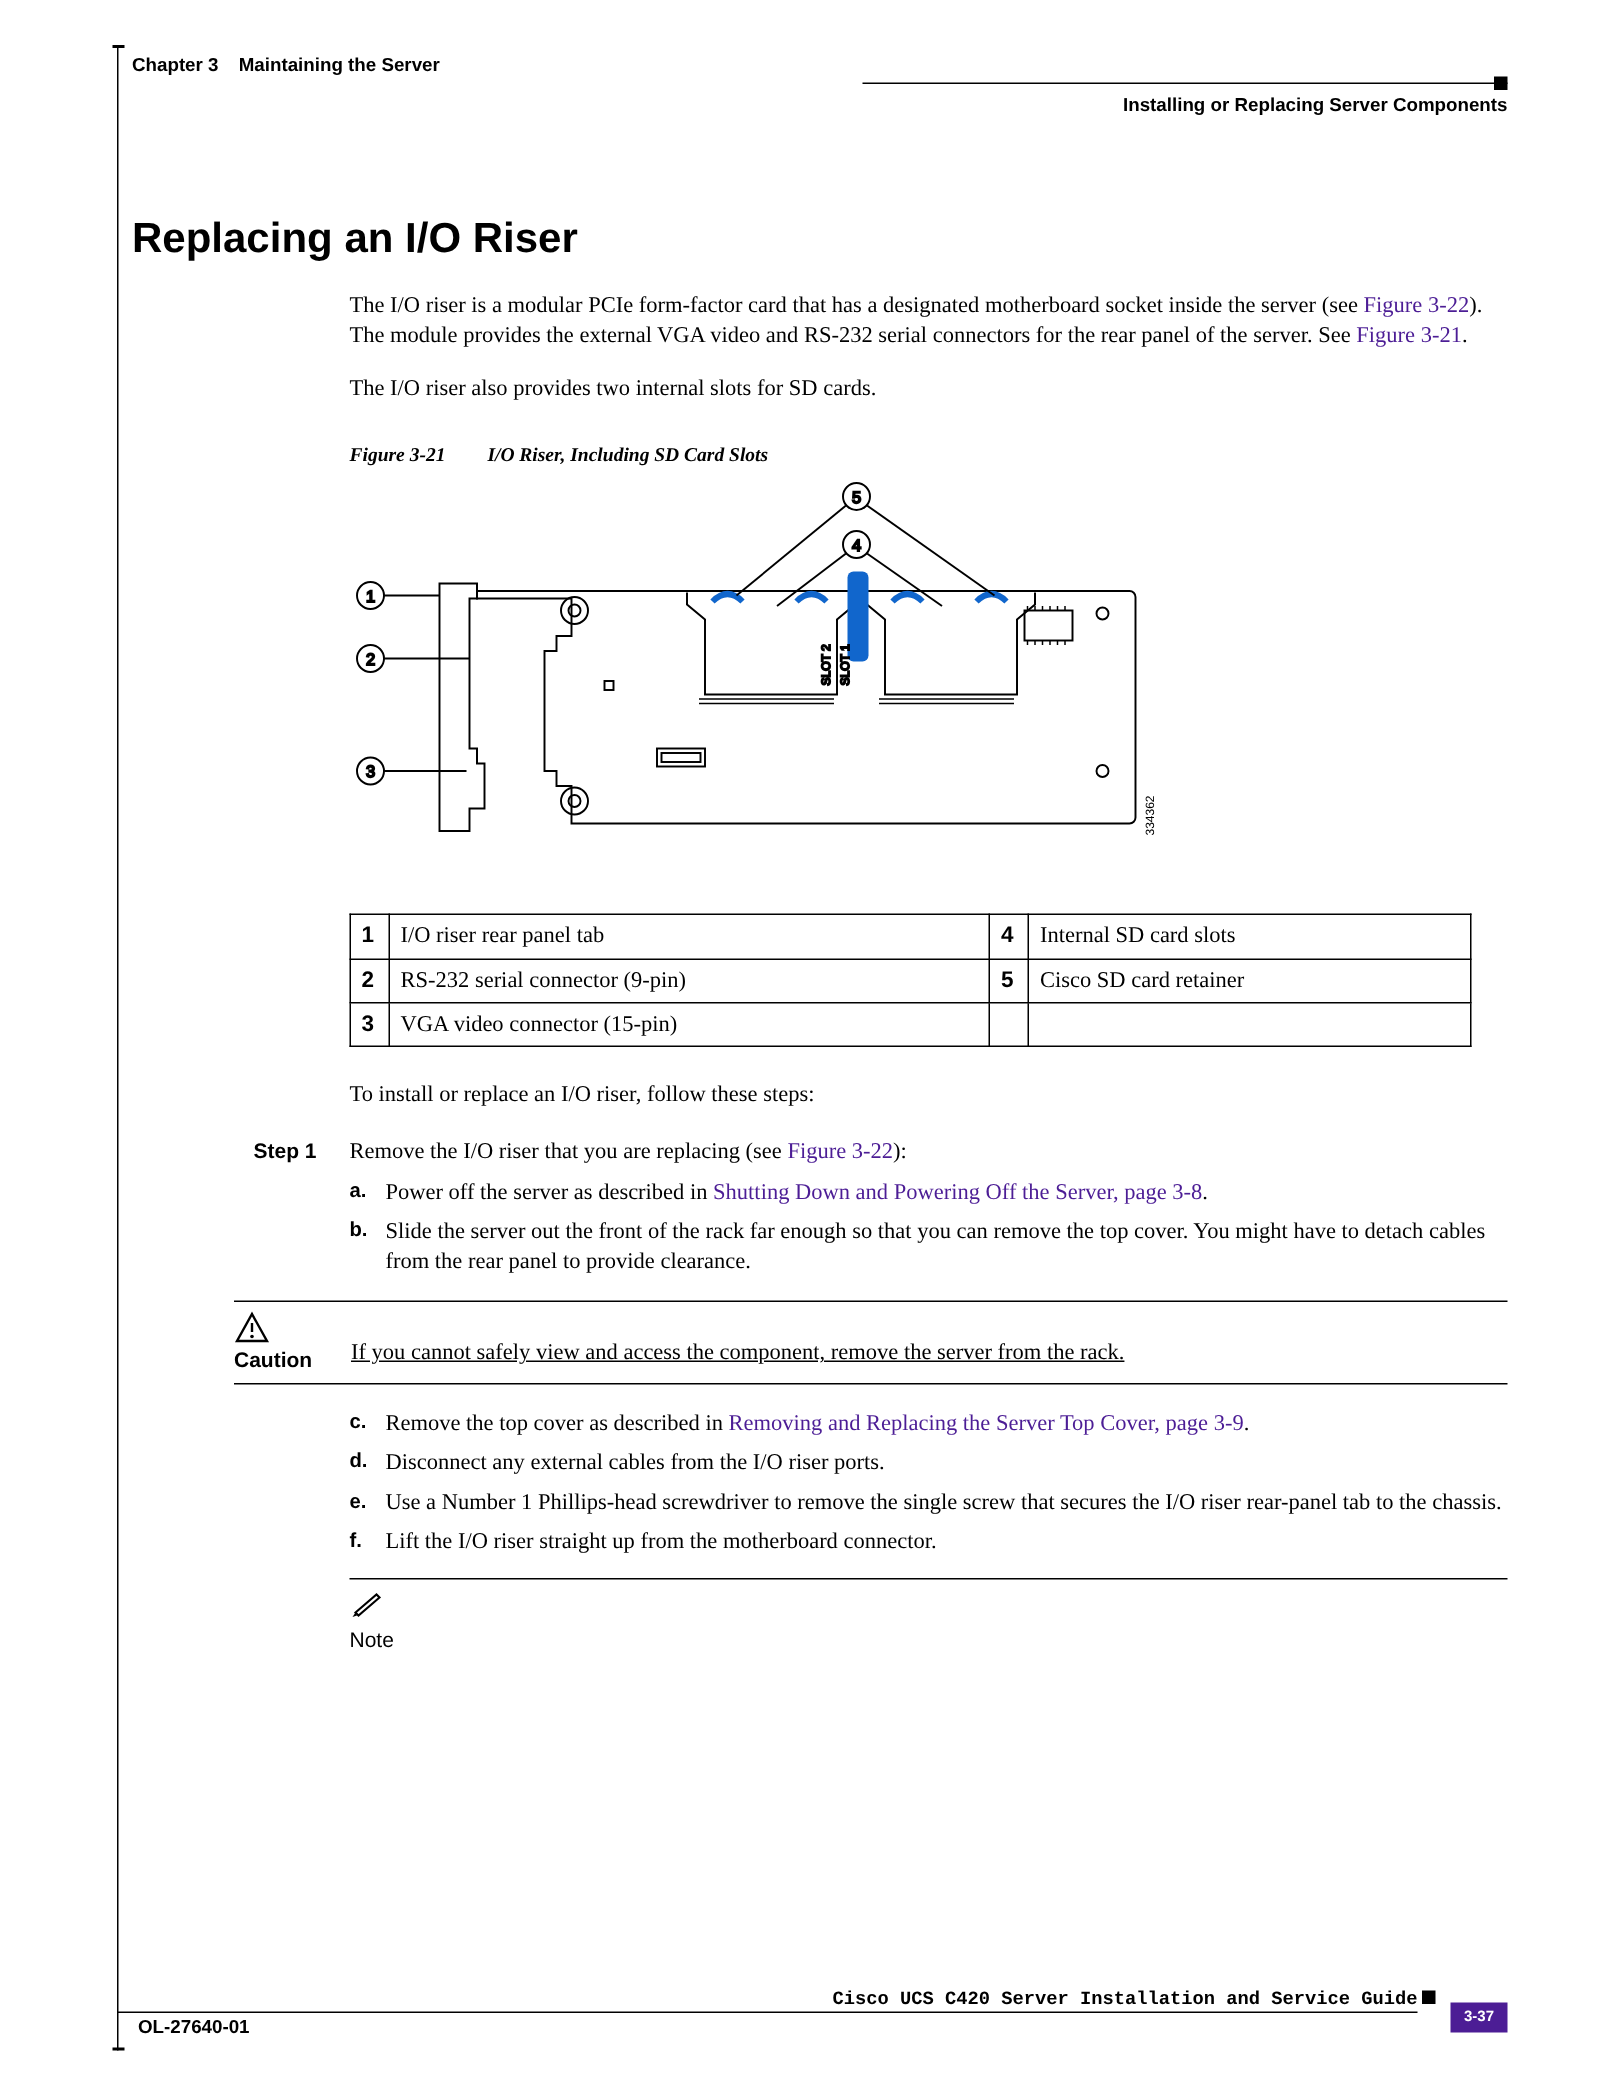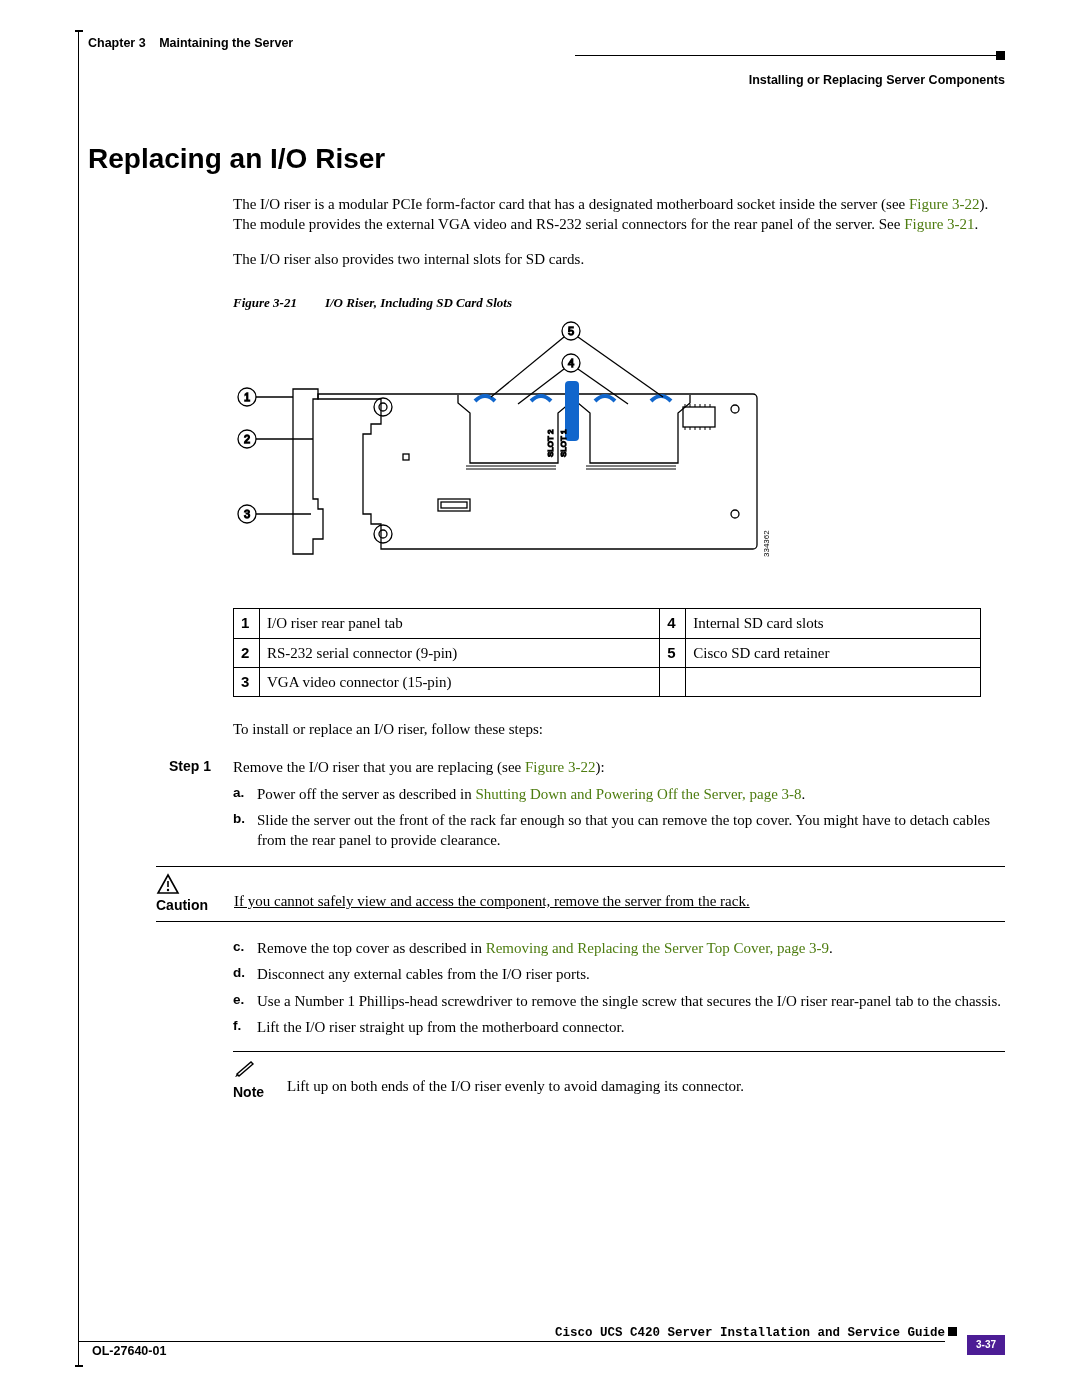--- a/index.html
+++ b/index.html
@@ -56,21 +56,21 @@
     right: 0;
     top: 25px;
     width: 430px;
   }
   .header-right {
     font-family: Arial, Helvetica, sans-serif;
     font-size: 12.5px;
     font-weight: bold;
     text-align: right;
     border-top: 1px solid #000;
-    padding-top: 16px;
+    padding-top: 6px;
   }
   .header-square {
     position: absolute;
     right: 0;
     top: 25px;
     width: 9px; height: 9px;
     background: #000;
     transform: translateY(-4px);
   }
   .content {
@@ -80,21 +80,21 @@
   h1 {
     font-family: Arial, Helvetica, sans-serif;
     font-weight: bold;
     font-size: 28px;
     margin: 0 0 16px 0;
   }
   .body-text {
     margin-left: 145px;
     margin-bottom: 8px;
   }
-  a.link { color: #4d7c0f; text-decoration: none; }
+  a.link { color: #4c1d95; text-decoration: none; }
   .fig-caption {
     font-family: Liberation Serif, serif;
     font-style: italic;
     font-weight: bold;
     font-size: 13px;
     margin: 24px 0 8px 145px;
   }
   .fig-num { margin-right: 28px; }
   .diagram {
     margin-left: 145px;
@@ -163,21 +163,21 @@
   .note-block {
     display: flex;
     margin: 14px 0 0 145px;
     border-top: 1px solid #000;
     padding-top: 6px;
   }
   .note-block .icon-col {
     width: 54px;
     flex: none;
     font-family: Arial, Helvetica, sans-serif;
-    font-weight: bold;
+    font-weight: normal;
     font-size: 14px;
   }
   .note-block .txt { flex: 1; padding-top: 18px;}
   .footer {
     position: absolute;
     left: 78px;
     right: 75px;
     bottom: 30px;
     height: 40px;
   }
@@ -392,21 +392,20 @@
     </div>
 
     <div class="note-block">
       <div class="icon-col">
         <svg width="24" height="20">
             <path d="M4 16 L18 4 L20 6 L6 18 Z" fill="none" stroke="#000" stroke-width="1.4"></path>
             <path d="M4 16 L2 19 L5 18 Z" fill="#000"></path>
           </svg>
         <span>Note</span>
       </div>
-      <div class="txt">Lift up on both ends of the I/O riser evenly to avoid damaging its connector.</div>
     </div>
 
   </div>
 
   <div class="footer">
     <div class="foot-square"></div>
     <div class="footer-title">Cisco UCS C420 Server Installation and Service Guide</div>
     <div class="footer-line"></div>
     <div class="footer-doc">OL-27640-01</div>
     <div class="page-badge">3-37</div>

